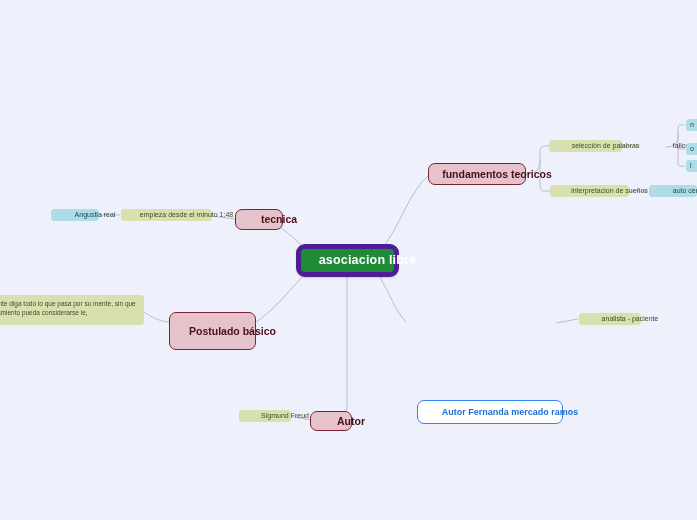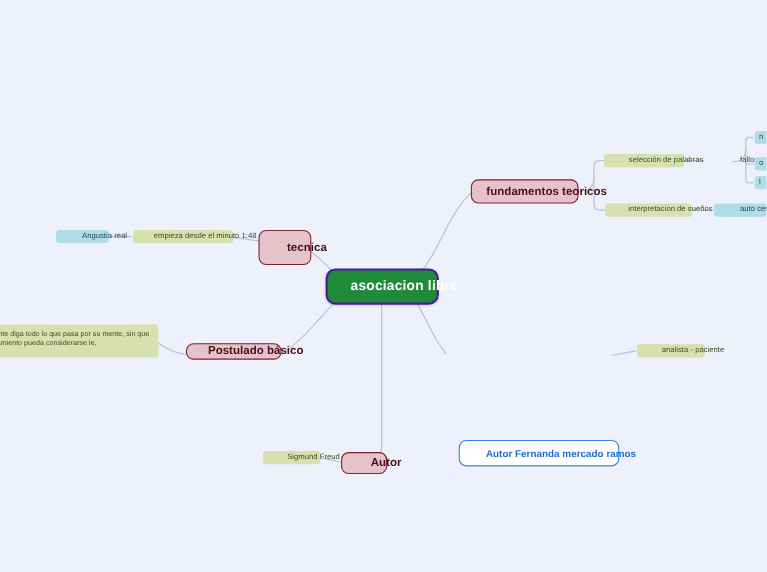--- a/index.html
+++ b/index.html
@@ -27,21 +27,21 @@
     display: flex;
     align-items: center;
     justify-content: center;
     white-space: nowrap;
     line-height: 1.15;
     padding-left: 40px;
   }
   
   .root {
     background: #1f8a38;
-    border: 2px solid #4c1d95;
+    border: 5px solid #4c1d95;
     border-radius: 9px;
     color: #ffffff;
     font-size: 12.5px;
     font-weight: bold;
     letter-spacing: 0.2px;
     box-shadow: 0 1px 2px rgba(0,0,0,0.14);
   }
   
   .branch {
     background: #e6c3cb;
@@ -135,23 +135,23 @@
       <path d="M 556 323 L 578 319"></path>
 
       <path d="M 310 420 L 290 416"></path>
     </g>
   </svg>
 
   <div class="node root" style="left:296px; top:244px; width:103px; height:33px;">asociacion libre</div>
 
   <div class="node branch" style="left:428px; top:163px; width:98px; height:22px;">fundamentos teoricos</div>
 
-  <div class="node branch" style="left:235px; top:209px; width:48px; height:32px;">tecnica</div>
+  <div class="node branch" style="left:235px; top:209px; width:48px; height:21px;">tecnica</div>
 
-  <div class="node branch" style="left:169px; top:312px; width:87px; height:15px;text-align:right;">Postulado básico</div>
+  <div class="node branch" style="left:169px; top:312px; width:87px; height:38px;text-align:right;">Postulado básico</div>
 
 
   <div class="node branch" style="left:310px; top:411px; width:22px; height:20px;">Autor</div>
 
   <div class="node leaf-olive" style="left:549px; top:140px; width:73px; height:12px;">selección de palabras</div>
 
   <div class="node leaf-plain" style="left:641px; top:141px; width:25px; height:11px;">fallos</div>
 
   <div class="node leaf-olive" style="left:550px; top:185px; width:79px; height:12px;">interpretacion de sueños</div>
 

